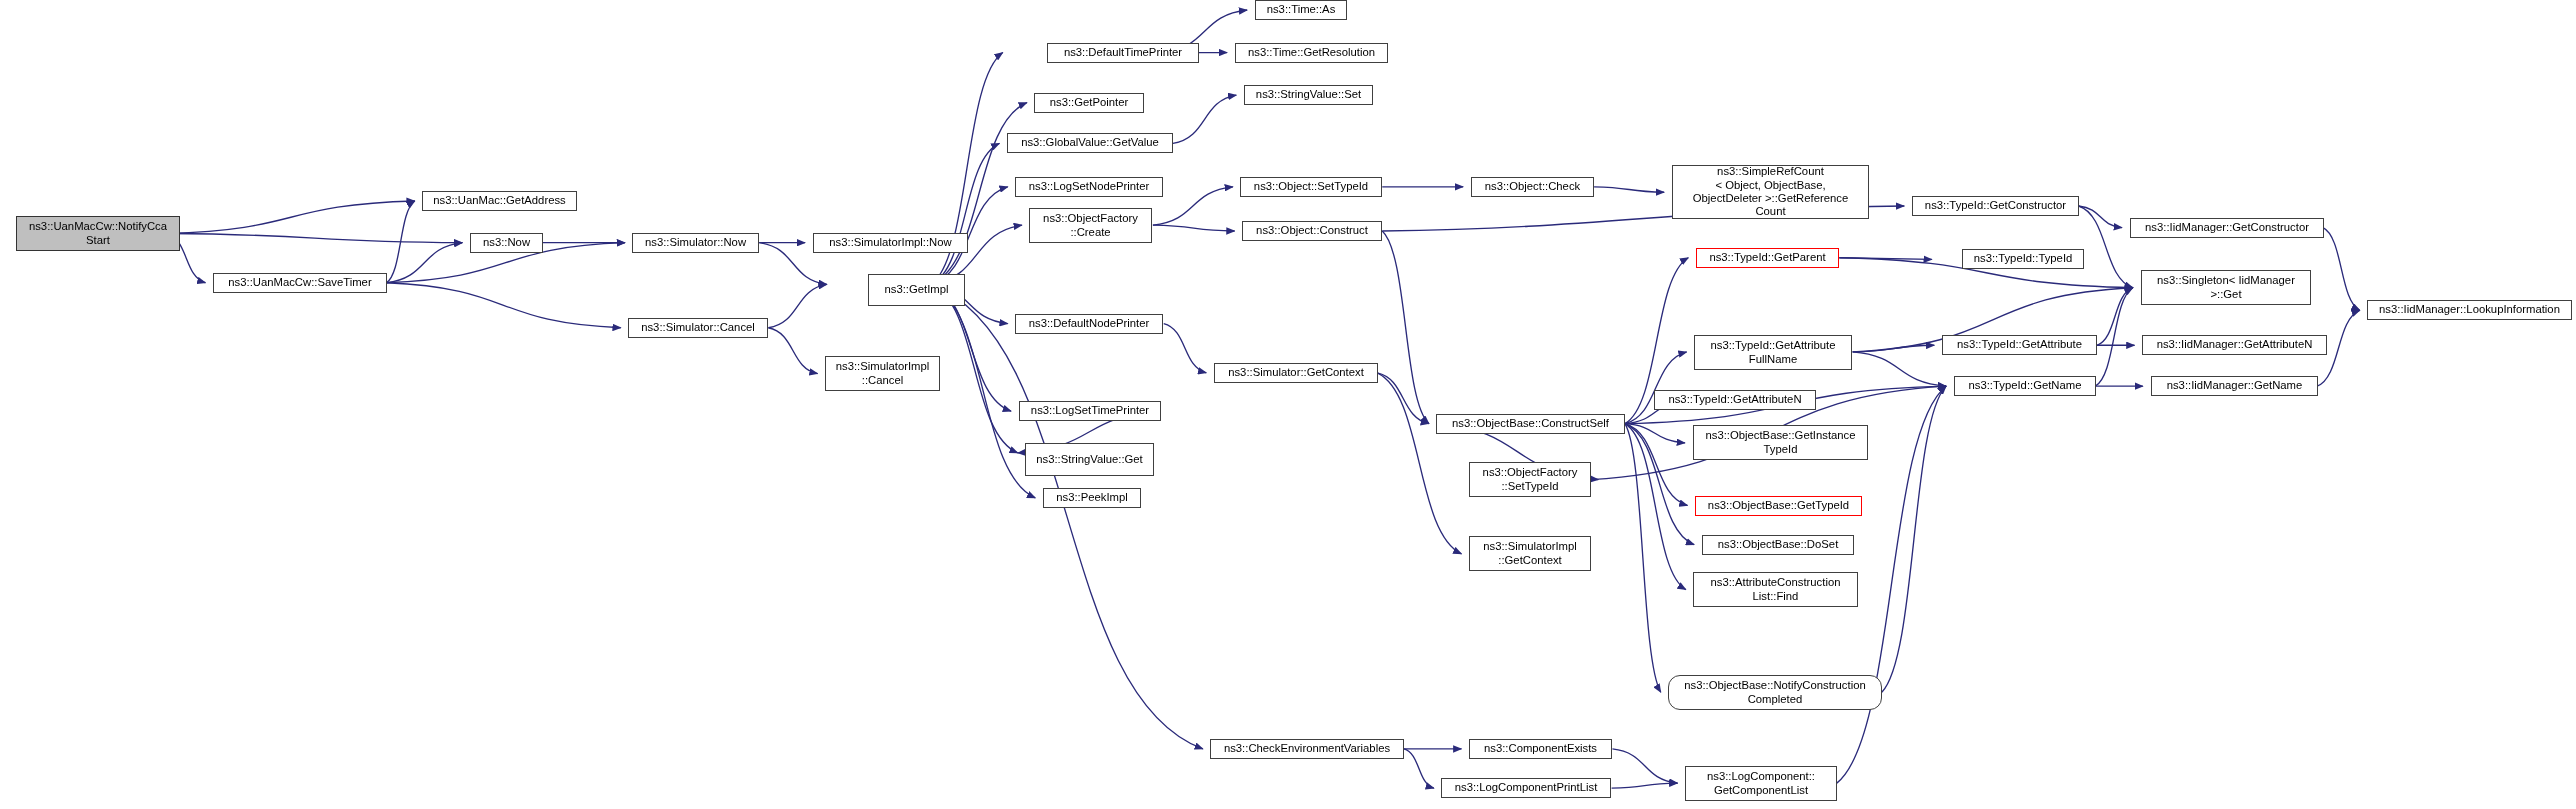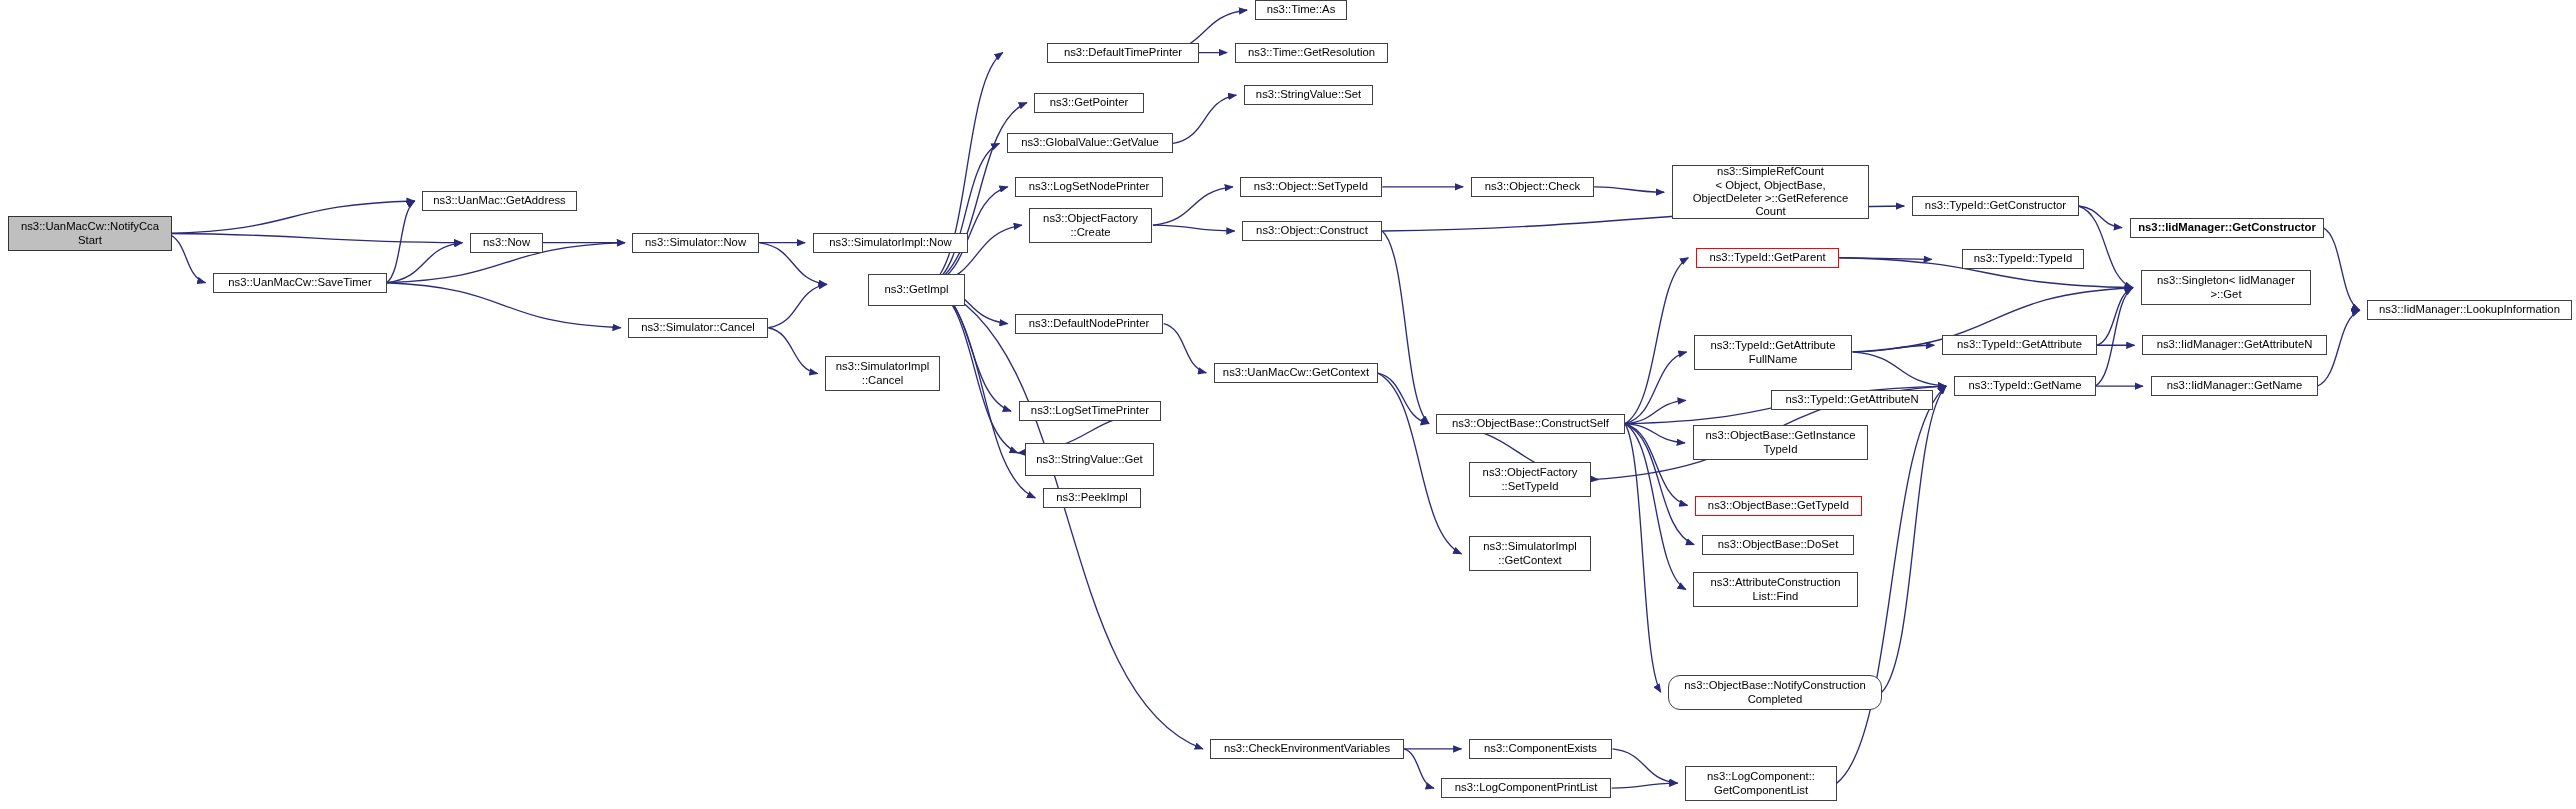--- a/index.html
+++ b/index.html
@@ -104,21 +104,21 @@
         <path d="M1907,575 C2133.5,561.56 2106.5,476.44 2333,463" marker-end="url(#ah)" stroke="#2a2a7a"></path>
         <path d="M2256,830 C2298.35,785.96 2290.65,507.04 2333,463" marker-end="url(#ah)" stroke="#2a2a7a"></path>
         <path d="M1683,898 L1752,898" marker-end="url(#ah)" stroke="#2a2a7a"></path>
         <path d="M1683,898 C1702.8,903.64 1699.2,939.36 1719,945" marker-end="url(#ah)" stroke="#2a2a7a"></path>
         <path d="M1933,898 C1975.9,902.92 1968.1,934.08 2011,939" marker-end="url(#ah)" stroke="#2a2a7a"></path>
         <path d="M1932,945 C1975.45,944.28 1967.55,939.72 2011,939" marker-end="url(#ah)" stroke="#2a2a7a"></path>
         <path d="M2202,939 C2274.05,881.88 2260.95,520.12 2333,463" marker-end="url(#ah)" stroke="#2a2a7a"></path>
       </g>
   </svg>
   <div id="nodes">
-      <div class="node highlight multiline" style="left: 8px; top: 216px; width: 164px; height: 35px;">ns3::UanMacCw::NotifyCca
+      <div class="node highlight multiline" style="left: 16px; top: 216px; width: 164px; height: 35px;">ns3::UanMacCw::NotifyCca
 Start</div>
       <div class="node" style="left: 422px; top: 191px; width: 155px; height: 20px;">ns3::UanMac::GetAddress</div>
       <div class="node" style="left: 470px; top: 233px; width: 73px; height: 20px;">ns3::Now</div>
       <div class="node" style="left: 213px; top: 273px; width: 174px; height: 20px;">ns3::UanMacCw::SaveTimer</div>
       <div class="node" style="left: 632px; top: 233px; width: 127px; height: 20px;">ns3::Simulator::Now</div>
       <div class="node" style="left: 813px; top: 233px; width: 155px; height: 20px;">ns3::SimulatorImpl::Now</div>
       <div class="node" style="left: 868px; top: 274px; width: 97px; height: 32px;">ns3::GetImpl</div>
       <div class="node" style="left: 628px; top: 318px; width: 140px; height: 20px;">ns3::Simulator::Cancel</div>
       <div class="node multiline" style="left: 825px; top: 356px; width: 115px; height: 35px;">ns3::SimulatorImpl
 ::Cancel</div>
@@ -132,35 +132,35 @@
       <div class="node multiline" style="left: 1029px; top: 208px; width: 123px; height: 35px;">ns3::ObjectFactory
 ::Create</div>
       <div class="node" style="left: 1240px; top: 177px; width: 142px; height: 20px;">ns3::Object::SetTypeId</div>
       <div class="node" style="left: 1242px; top: 221px; width: 140px; height: 20px;">ns3::Object::Construct</div>
       <div class="node" style="left: 1471px; top: 177px; width: 123px; height: 20px;">ns3::Object::Check</div>
       <div class="node multiline" style="left: 1672px; top: 165px; width: 197px; height: 54px;">ns3::SimpleRefCount
 &lt; Object, ObjectBase,
  ObjectDeleter &gt;::GetReference
 Count</div>
       <div class="node" style="left: 1912px; top: 196px; width: 167px; height: 20px;">ns3::TypeId::GetConstructor</div>
-      <div class="node" style="left: 2130px; top: 218px; width: 194px; height: 20px; font-weight: bold;">ns3::IidManager::GetConstructor</div>
+      <div class="node" style="left: 2130px; top: 218px; width: 194px; height: 20px;">ns3::IidManager::GetConstructor</div>
       <div class="node redborder" style="left: 1696px; top: 248px; width: 143px; height: 20px;">ns3::TypeId::GetParent</div>
       <div class="node" style="left: 1940px; top: 249px; width: 122px; height: 20px; margin-left: 22px;">ns3::TypeId::TypeId</div>
       <div class="node multiline" style="left: 2141px; top: 270px; width: 170px; height: 35px;">ns3::Singleton&lt; IidManager
 &gt;::Get</div>
       <div class="node" style="left: 2367px; top: 300px; width: 205px; height: 20px;">ns3::IidManager::LookupInformation</div>
       <div class="node multiline" style="left: 1694px; top: 335px; width: 158px; height: 35px;">ns3::TypeId::GetAttribute
 FullName</div>
       <div class="node" style="left: 1942px; top: 335px; width: 155px; height: 20px;">ns3::TypeId::GetAttribute</div>
       <div class="node" style="left: 2142px; top: 335px; width: 185px; height: 20px;">ns3::IidManager::GetAttributeN</div>
       <div class="node" style="left: 1954px; top: 376px; width: 142px; height: 20px;">ns3::TypeId::GetName</div>
       <div class="node" style="left: 2151px; top: 376px; width: 167px; height: 20px;">ns3::IidManager::GetName</div>
-      <div class="node" style="left: 1771px; top: 390px; width: 162px; height: 20px;">ns3::TypeId::GetAttributeN</div>
+      <div class="node" style="left: 1654px; top: 390px; width: 162px; height: 20px;">ns3::TypeId::GetAttributeN</div>
       <div class="node" style="left: 1015px; top: 314px; width: 148px; height: 20px;">ns3::DefaultNodePrinter</div>
-      <div class="node" style="left: 1214px; top: 363px; width: 164px; height: 20px;">ns3::UanMacCw::GetContext</div>
+      <div class="node" style="left: 1214px; top: 363px; width: 164px; height: 20px;">ns3::Simulator::GetContext</div>
       <div class="node" style="left: 1019px; top: 401px; width: 142px; height: 20px;">ns3::LogSetTimePrinter</div>
       <div class="node" style="left: 1025px; top: 443px; width: 129px; height: 33px;">ns3::StringValue::Get</div>
       <div class="node" style="left: 1043px; top: 488px; width: 98px; height: 20px;">ns3::PeekImpl</div>
       <div class="node" style="left: 1436px; top: 414px; width: 189px; height: 20px;">ns3::ObjectBase::ConstructSelf</div>
       <div class="node multiline" style="left: 1469px; top: 462px; width: 122px; height: 35px;">ns3::ObjectFactory
 ::SetTypeId</div>
       <div class="node multiline" style="left: 1469px; top: 536px; width: 122px; height: 35px;">ns3::SimulatorImpl
 ::GetContext</div>
       <div class="node multiline" style="left: 1693px; top: 425px; width: 175px; height: 35px;">ns3::ObjectBase::GetInstance
 TypeId</div>

